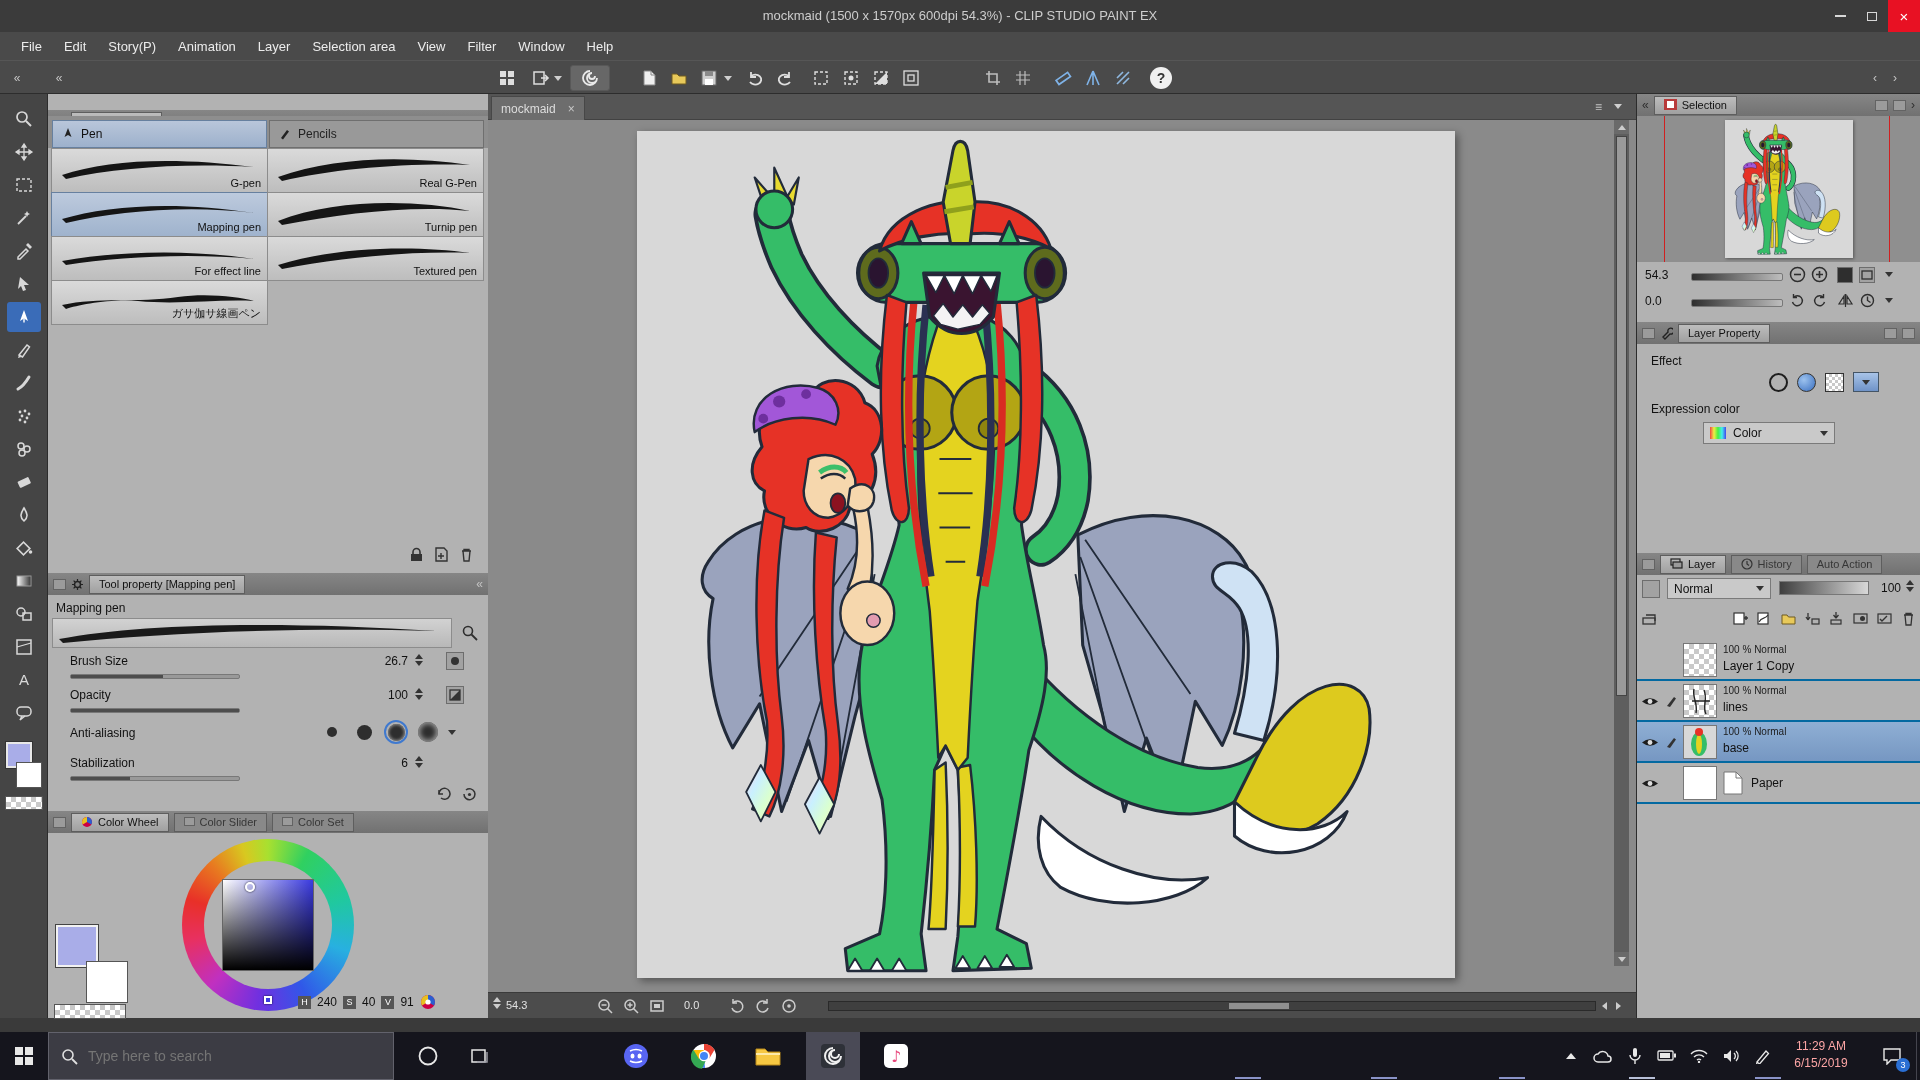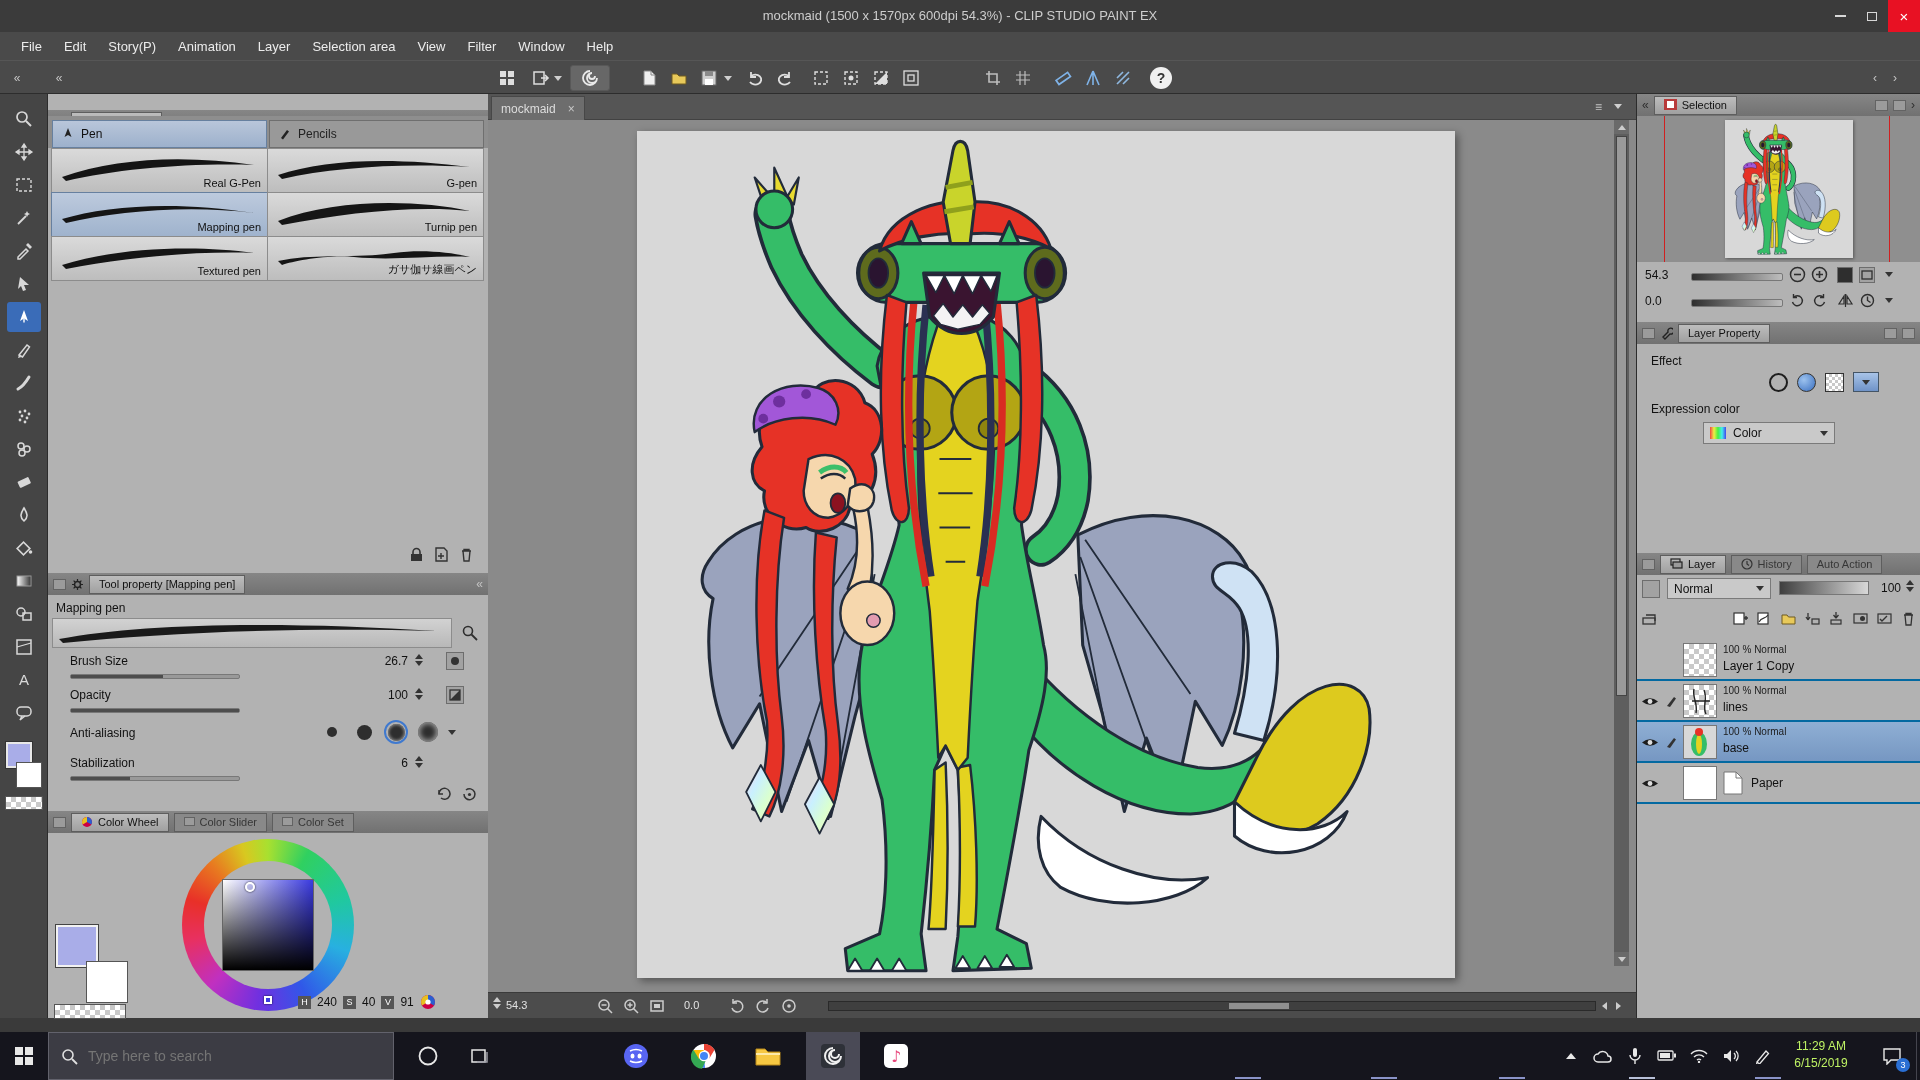--- a/index.html
+++ b/index.html
@@ -55,21 +55,21 @@
 .lrow.sel{background:linear-gradient(#8fafd4,#7697c2)}
 .thumb{position:absolute;left:46px;top:3px;width:34px;height:34px;border:1px solid #777;background:#fff}
 .checker{background:repeating-conic-gradient(#c9c9c9 0 25%,#ffffff 0 50%) 0 0/10px 10px}
 .meta{position:absolute;left:86px;top:4px;font-size:10px;color:#1c1c1c}
 .lname{position:absolute;left:86px;top:19px;font-size:12px;color:#111}
 
 .taskbar{left:0;top:1032px;width:1920px;height:48px;background:#15151d}
 .tbicon{position:absolute;top:0;width:48px;height:48px;display:flex;align-items:center;justify-content:center}
 .uline{position:absolute;top:45px;height:2px;width:26px;background:#8a93c8}
 .trayic{position:absolute;top:0;width:30px;height:48px;display:flex;align-items:center;justify-content:center;color:#e8e8e8}
-.clock{position:absolute;top:6px;color:#bef264;font-size:12px;text-align:center;line-height:17px}
+.clock{position:absolute;top:6px;color:#fca5a5;font-size:12px;text-align:center;line-height:17px}
 </style>
 </head>
 <body>
 
 <div id="root">
 
   <div class="abs titlebar">
     <div class="title">mockmaid (1500 x 1570px 600dpi 54.3%)  - CLIP STUDIO PAINT EX</div>
     <div class="winbtn" style="right:64px">
         <span class="minbar"></span>
@@ -367,41 +367,47 @@
       <div style="flex:1;height:28px;background:#999;border:1px solid #6f6f6f;display:flex;align-items:center;gap:6px;padding:0 8px;font-size:12px;color:#222">
         <svg width="14" height="14">
             <path d="M3,11 L9,3 l2,1.6 L5,12.5 Z" fill="#222"></path>
           </svg>
         <span>Pencils</span>
       </div>
     </div>
     <div class="abs" style="top:55px;left:4px;width:434px">
       <div class="cell">
         <svg width="200" height="28" style="position:absolute;left:6px;top:4px">
-            <path d="M4,24 C60,4 130,2 196,12 C130,10 60,16 8,28 Z" fill="#151515"></path>
-          </svg>
-        <span class="lbl">Real G-Pen</span>
+            <path d="M4,22 C50,6 120,4 196,14 C130,10 60,14 8,26 Z" fill="#151515"></path>
+          </svg>
+        <span class="lbl">G-pen</span>
       </div>
       <div class="cell">
         <svg width="200" height="28" style="position:absolute;left:6px;top:4px">
-            <path d="M4,22 C50,6 120,4 196,14 C130,10 60,14 8,26 Z" fill="#151515"></path>
-          </svg>
-        <span class="lbl">G-pen</span>
+            <path d="M4,24 C60,4 130,2 196,12 C130,10 60,16 8,28 Z" fill="#151515"></path>
+          </svg>
+        <span class="lbl">Real G-Pen</span>
       </div>
       <div class="cell sel">
         <svg width="200" height="28" style="position:absolute;left:6px;top:4px">
             <path d="M4,22 C50,8 120,4 196,16 C130,8 60,14 8,26 Z" fill="#151515"></path>
           </svg>
         <span class="lbl">Mapping pen</span>
       </div>
       <div class="cell">
         <svg width="200" height="28" style="position:absolute;left:6px;top:4px">
             <path d="M4,24 C60,2 140,2 196,14 C140,8 70,16 8,28 Z" fill="#151515"></path>
           </svg>
         <span class="lbl">Turnip pen</span>
+      </div>
+      <div class="cell">
+        <svg width="200" height="28" style="position:absolute;left:6px;top:4px">
+            <path d="M4,20 C60,10 130,8 196,18 C130,12 60,16 8,24 Z" fill="#151515"></path>
+          </svg>
+        <span class="lbl">For effect line</span>
       </div>
       <div class="cell">
         <svg width="200" height="28" style="position:absolute;left:6px;top:4px">
             <path d="M4,24 C60,6 140,4 196,12 C140,10 70,16 8,28 Z" fill="#151515"></path>
           </svg>
         <span class="lbl">Textured pen</span>
       </div>
       <div class="cell">
         <svg width="200" height="28" style="position:absolute;left:6px;top:4px">
             <path d="M4,20 C40,12 80,18 120,12 C150,8 180,12 196,16 C160,14 120,20 80,16 C50,14 20,20 8,24 Z" fill="#151515"></path>

